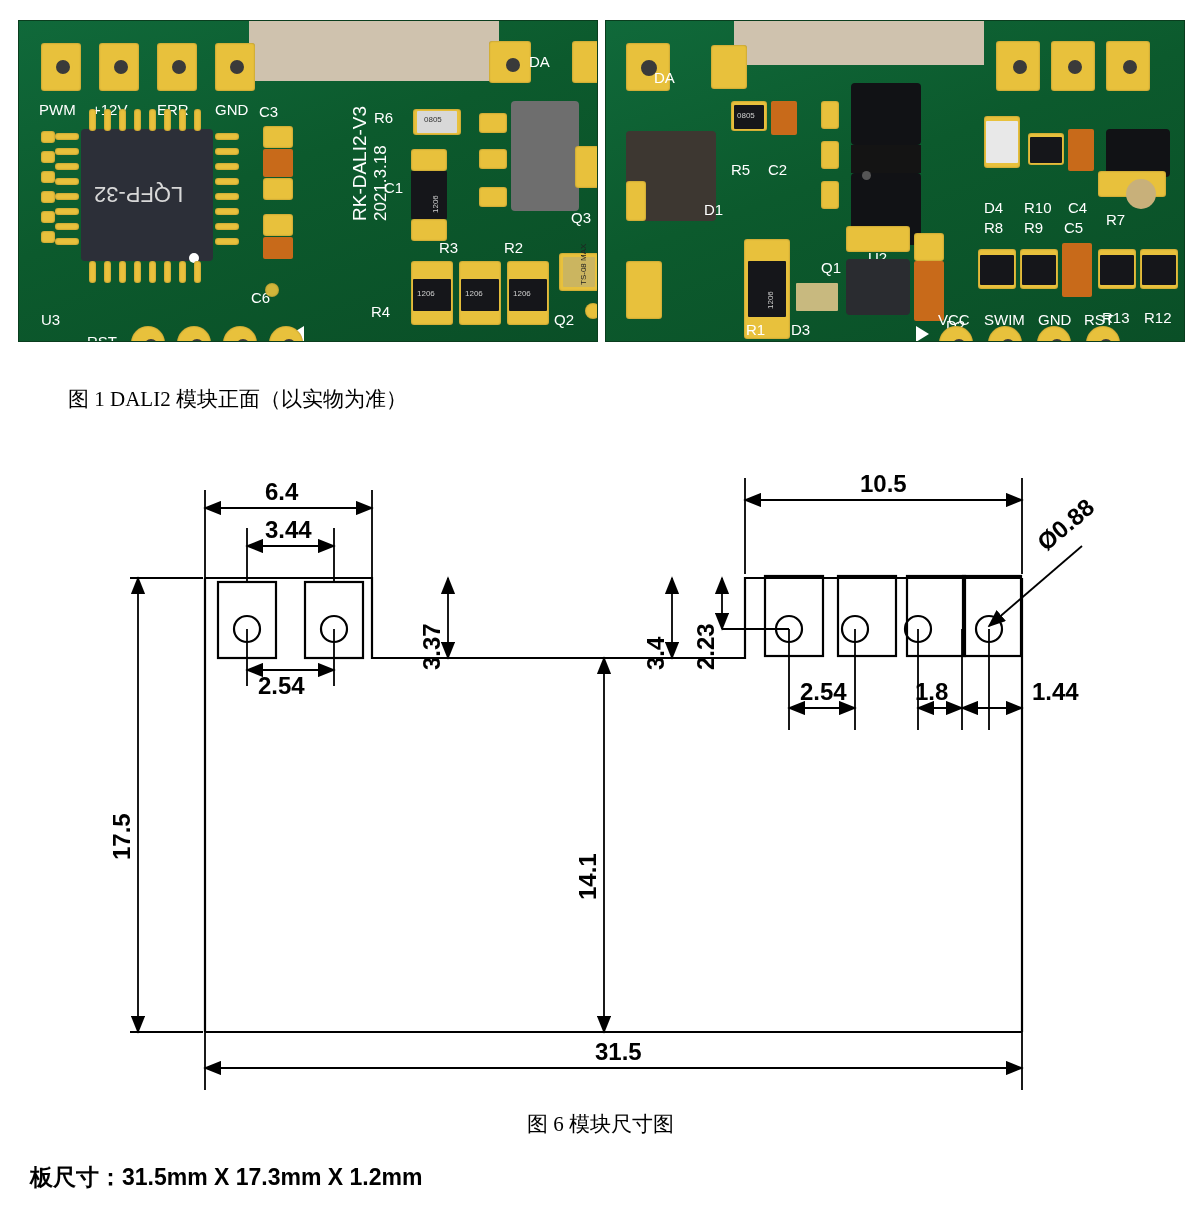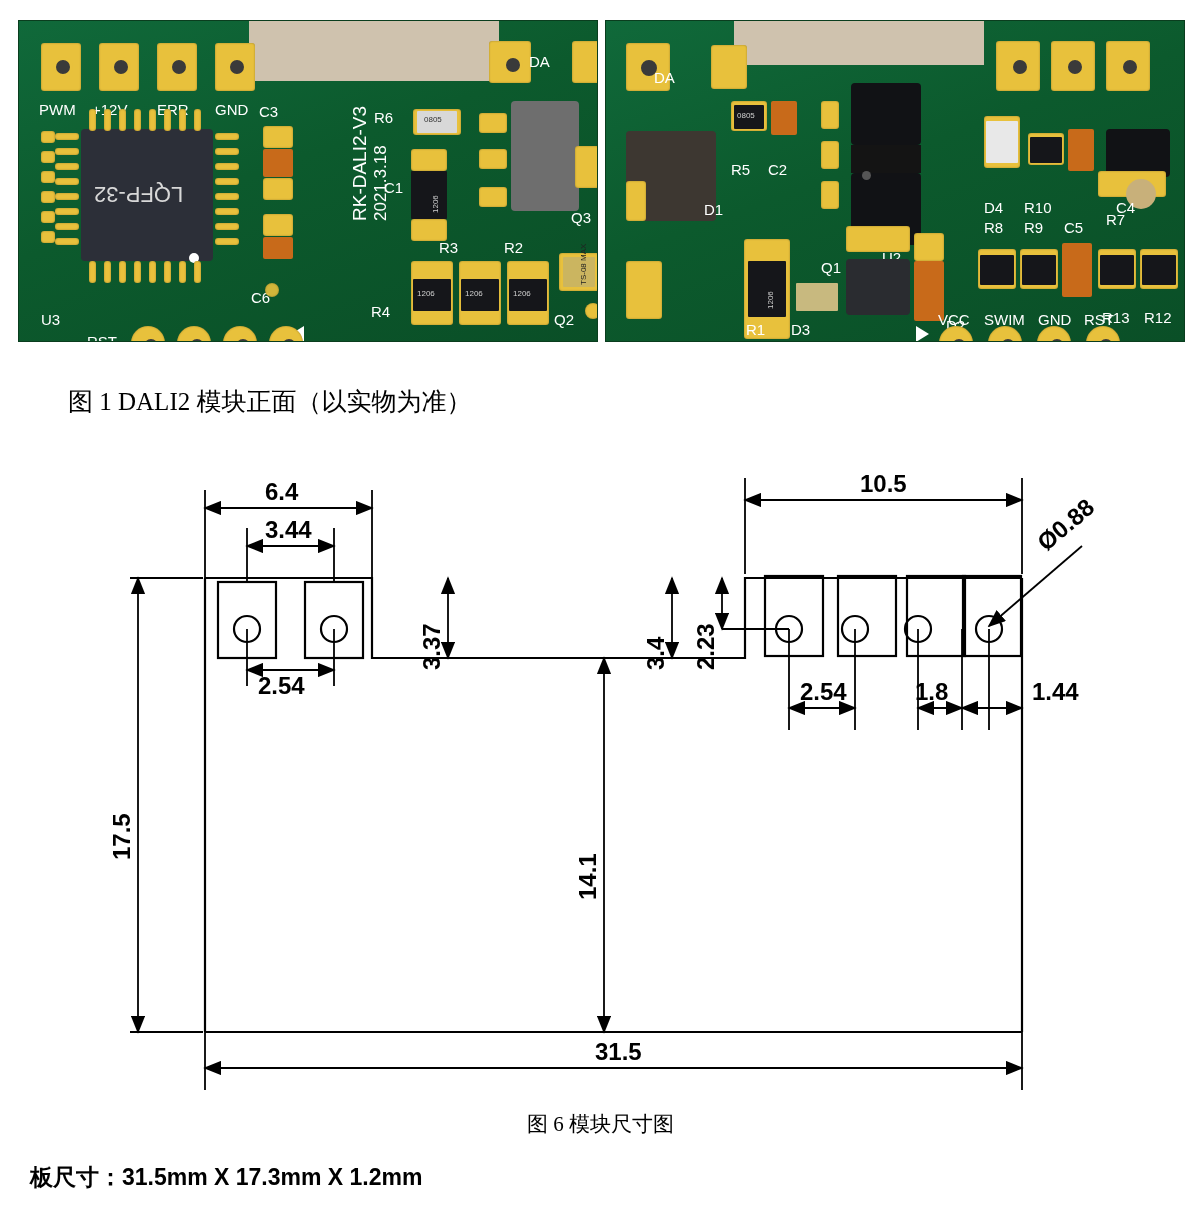--- a/index.html
+++ b/index.html
@@ -102,21 +102,21 @@
   .tri {
     position: absolute;
     width: 0; height: 0;
     border-left: 13px solid #ffffff;
     border-top: 8px solid transparent;
     border-bottom: 8px solid transparent;
   }
   .caption {
     position: absolute;
     top: 365px;
-    font-size: 25px;
+    font-size: 21px;
     font-family: "Liberation Serif", serif;
     white-space: nowrap;
   }
   .caption.front { left: 50px; }
 
   
   .drawing {
     position: absolute;
     left: 0; top: 430px;
     width: 1201px;
@@ -308,21 +308,21 @@
       <div class="silk" style="left:125px; top:140px;">R5</div>
       <div class="silk" style="left:162px; top:140px;">C2</div>
       <div class="pad" style="left:215px; top:80px; width:18px; height:28px;"></div>
       <div class="pad" style="left:215px; top:120px; width:18px; height:28px;"></div>
       <div class="pad" style="left:215px; top:160px; width:18px; height:28px;"></div>
 
       <div class="chip black" style="left:245px; top:62px; width:70px; height:62px;"></div>
       <div class="chip black" style="left:245px; top:152px; width:70px; height:72px;"></div>
       <div style="position:absolute;left:245px;top:124px;width:70px;height:28px;background:#141414;"></div>
       <div style="position:absolute;left:256px;top:150px;width:9px;height:9px;border-radius:50%;background:#555;"></div>
-      <div class="silk" style="left:276px; top:228px;">U2</div>
+      <div class="silk" style="left:262px; top:228px;">U2</div>
 
       <div class="pad" style="left:138px; top:218px; width:46px; height:100px;"></div>
       <div class="res" style="left:142px; top:240px; width:38px; height:56px;"></div>
       <div class="silk tiny vert" style="left:160px; top:288px;">1206</div>
       <div class="silk" style="left:140px; top:300px;">R1</div>
 
       <div class="res light" style="left:190px; top:262px; width:42px; height:28px; background:#c8b97f;"></div>
       <div class="silk tiny" style="left:194px; top:270px; color:#333;"></div>
       <div class="silk" style="left:185px; top:300px;">D3</div>
 
@@ -339,21 +339,21 @@
       <div class="pad" style="left:422px; top:112px; width:36px; height:32px;"></div>
       <div class="res" style="left:424px; top:116px; width:32px; height:26px;"></div>
       <div class="silk tiny" style="left:427px; top:122px;"></div>
       <div class="cap" style="left:462px; top:108px; width:26px; height:42px;"></div>
       <div class="chip black" style="left:500px; top:108px; width:64px; height:48px;"></div>
       <div class="pad" style="left:492px; top:150px; width:68px; height:26px;"></div>
       <div style="position:absolute;left:520px;top:158px;width:30px;height:30px;border-radius:50%;background:#c8b07a;"></div>
 
       <div class="silk" style="left:378px; top:178px;">D4</div>
       <div class="silk" style="left:418px; top:178px;">R10</div>
-      <div class="silk" style="left:462px; top:178px;margin-left:48px;">C4</div>
+      <div class="silk" style="left:462px; top:178px;">C4</div>
       <div class="silk" style="left:378px; top:198px;">R8</div>
       <div class="silk" style="left:418px; top:198px;">R9</div>
       <div class="silk" style="left:458px; top:198px;">C5</div>
       <div class="silk" style="left:500px; top:190px;">R7</div>
 
       <div class="pad" style="left:372px; top:228px; width:38px; height:40px;"></div>
       <div class="res" style="left:374px; top:234px; width:34px; height:30px;"></div>
       <div class="pad" style="left:414px; top:228px; width:38px; height:40px;"></div>
       <div class="res" style="left:416px; top:234px; width:34px; height:30px;"></div>
       <div class="cap" style="left:456px; top:222px; width:30px; height:54px;"></div>

